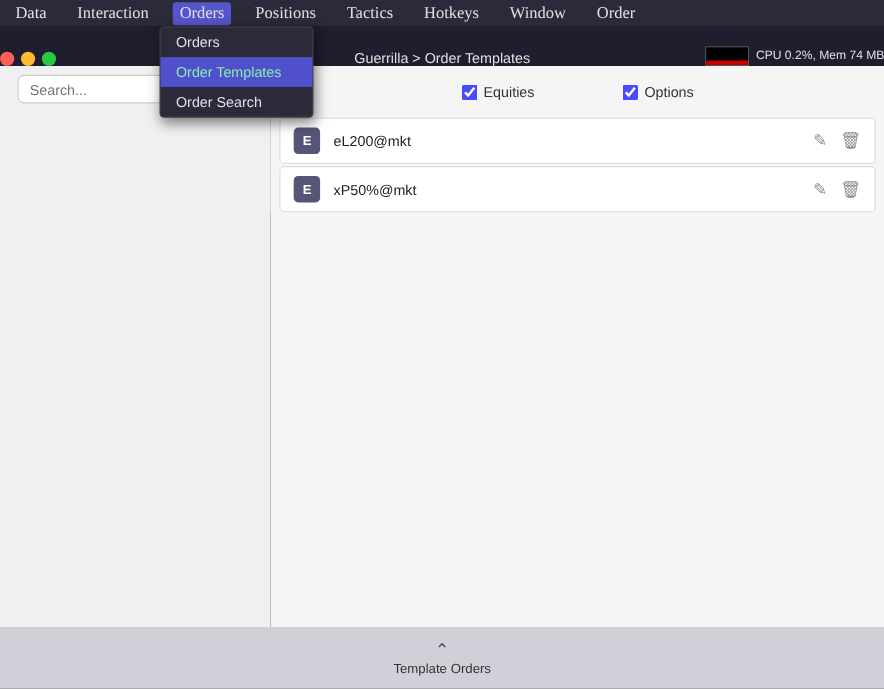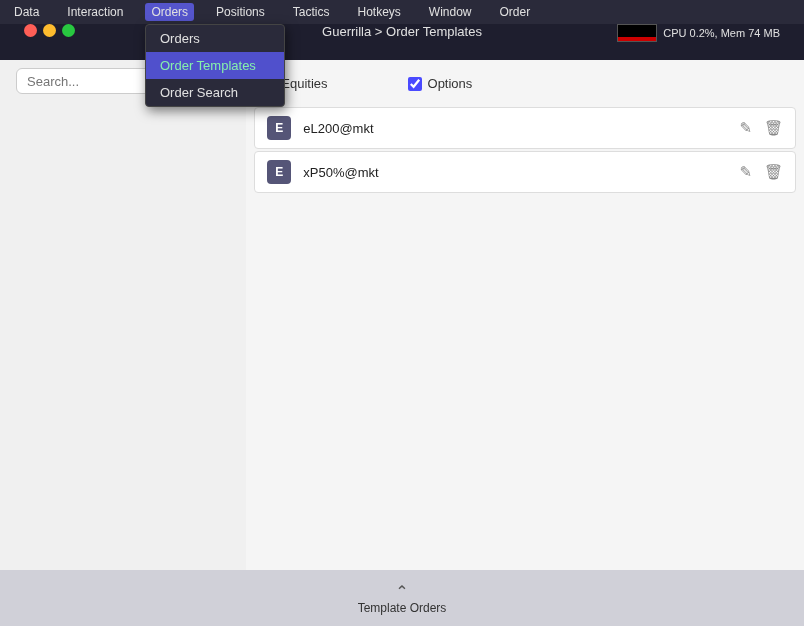--- a/index.html
+++ b/index.html
@@ -16,39 +16,40 @@
     .menu-bar {
       display: flex;
       align-items: center;
       background: #2a2a3a;
       height: 24px;
       padding: 0 8px;
       gap: 16px;
     }
     .menu-item {
       color: #e0e0e0;
-      font-size: 12px;
+      font-size: 15px;
       cursor: pointer;
       padding: 2px 6px;
       border-radius: 3px;
+      font-family: Liberation Serif, serif;
     }
     .menu-item:hover, .menu-item.active {
       background: #5555cc;
     }
     .menu-item.active {
       background: #5555cc;
     }
 
     
     .title-bar {
       display: flex;
-      align-items: flex-start;
+      align-items: flex-end;
       background: #1e1e2e;
       height: 36px;
-      padding: 0 24px;
+      padding: 0 0;
       position: relative;
       gap: 15px;
     }
     .traffic-lights {
       display: flex;
       gap: 6px;
       align-items: center;
     }
     .traffic-light {
       width: 13px;
@@ -125,25 +126,24 @@
     
     .main-content {
       background: #f5f5f5;
       flex: 1;
       padding: 0;
     }
 
     
     .filters-row {
       display: flex;
-      justify-content: flex-start;
+      justify-content: center;
       gap: 80px;
       padding: 16px 0;
       background: #f5f5f5;
-      margin-left: 15px;
     }
     .filter-item {
       display: flex;
       align-items: center;
       gap: 6px;
       font-size: 13px;
       color: #333;
       cursor: pointer;
     }
     .checkbox {

